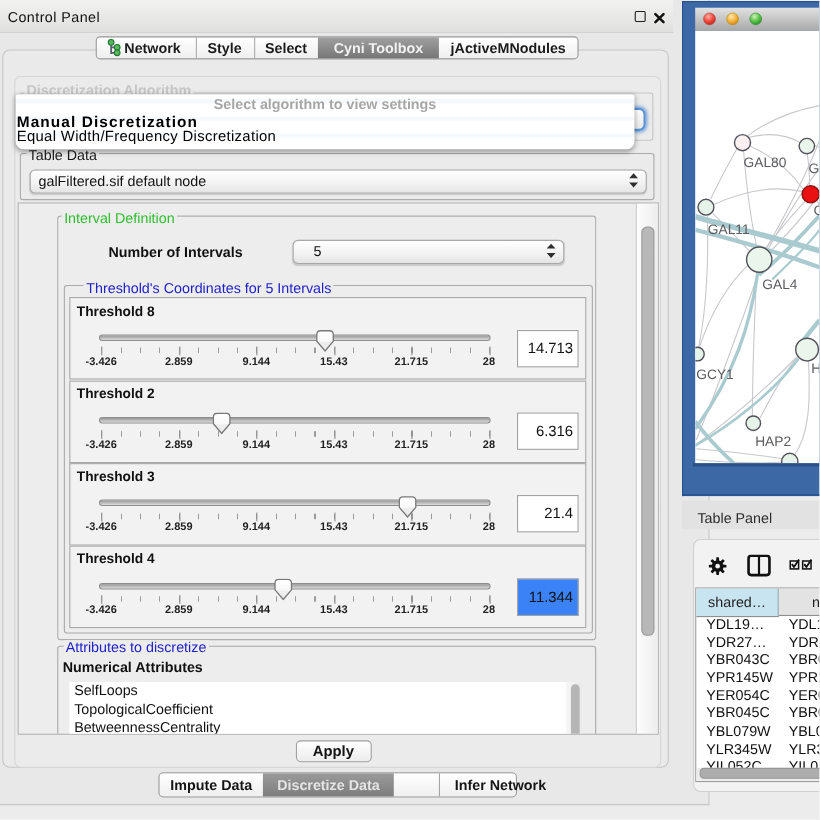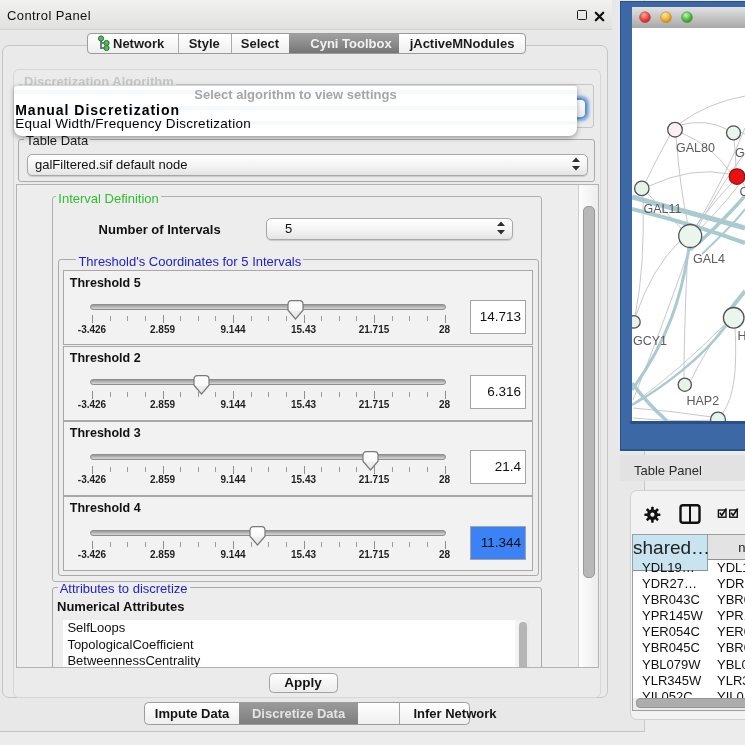--- a/index.html
+++ b/index.html
@@ -31,21 +31,21 @@
     <div class="abs" style="left:201px;top:0;width:110px;height:19px;background:linear-gradient(#a0a0a0,#767676);"></div>
     <svg class="abs" style="left:9px;top:1px;" width="14" height="17" viewBox="0 0 14 17">
       <path d="M4,4 L4,14 M4,8 L9,8 M4,13 L9,13" stroke="#5b6070" stroke-width="1.6" fill="none"></path>
       <circle cx="4" cy="3.5" r="2.6" fill="#57b75c" stroke="#1f7a30" stroke-width="1"></circle>
       <circle cx="9.5" cy="8" r="2.6" fill="#57b75c" stroke="#1f7a30" stroke-width="1"></circle>
       <circle cx="9.5" cy="13" r="2.6" fill="#57b75c" stroke="#1f7a30" stroke-width="1"></circle>
     </svg>
     <div class="abs" style="left:25px;top:0;width:64px;height:19px;line-height:19px;font-size:13px;font-weight:600;color:#1c1c1c;">Network</div>
     <div class="abs" style="left:89.5px;top:0;width:53.5px;height:19px;line-height:19px;text-align:center;font-size:13px;font-weight:600;color:#1c1c1c;">Style</div>
     <div class="abs" style="left:143px;top:0;width:58px;height:19px;line-height:19px;text-align:center;font-size:13px;font-weight:600;color:#1c1c1c;">Select</div>
-    <div class="abs" style="left:201px;top:0;width:124px;height:19px;line-height:19px;text-align:center;font-size:13px;font-weight:600;color:#f2f2f2;">Cyni Toolbox</div>
+    <div class="abs" style="left:201px;top:0;width:110px;height:19px;line-height:19px;text-align:center;font-size:13px;font-weight:600;color:#f2f2f2;">Cyni Toolbox</div>
     <div class="abs" style="left:311px;top:0;width:126px;height:19px;line-height:19px;text-align:center;font-size:13px;font-weight:600;color:#1c1c1c;">jActiveMNodules</div>
   </div>
 
   <div class="abs" style="left:18px;top:84px;width:574px;height:42px;border:1px solid #c6c6c6;border-radius:3px;"></div>
   <div class="grouptitle" style="left:22px;top:75px;color:#c6c6c6;font-weight:bold;background:#ebebeb;">Discretization Algorithm</div>
   <div class="abs" style="left:26.5px;top:97.5px;width:556px;height:17px;border-radius:6px;border:2.5px solid #5d92d4;box-shadow:0 0 3px 1.5px rgba(80,140,215,0.75);background:linear-gradient(#ffffff,#e9e9e9);"></div>
 
   <div class="abs" style="left:18px;top:138.5px;width:575px;height:41.5px;border:1px solid #ababab;border-radius:3px;"></div>
   <div class="grouptitle" style="left:24px;top:133.5px;color:#1a1a1a;background:#ebebeb;">Table Data</div>
   <div class="abs cbox" style="left:26.5px;top:154px;width:559px;height:20px;border-radius:5px;border:1px solid #a8a8a8;background:linear-gradient(#ffffff,#f2f2f2 60%,#e4e4e4);box-shadow:0 1px 1px rgba(0,0,0,0.15);"></div>
@@ -65,21 +65,21 @@
     <div class="abs" style="left:268px;top:36px;font-size:13px;color:#111;">5</div>
     <svg class="abs" style="left:478px;top:36px;" width="12" height="14" viewBox="0 0 12 14">
       <path d="M6,0.5 L10,5 L2,5 Z" fill="#2e2e2e"></path>
           <path d="M6,13.5 L10,9 L2,9 Z" fill="#2e2e2e"></path>
     </svg>
 
     <div class="abs" style="left:40.5px;top:74px;width:479px;height:315px;border:1px solid #a9a9a9;border-radius:3px;"></div>
     <div class="grouptitle" style="left:59.4px;top:69.6px;color:#2121cc;">Threshold's Coordinates for 5 Intervals</div>
 
     <div class="abs" style="left:45.5px;top:85.3px;width:468px;height:73.2px;border:1px solid #a8a8a8;background:#f2f2f2;"></div>
-    <div class="abs" style="left:52.8px;top:90.5px;font-size:12.5px;font-weight:bold;color:#111;">Threshold 5</div>
+    <div class="abs" style="left:52.8px;top:90.5px;font-size:12.5px;font-weight:bold;color:#111;">Threshold 8</div>
     <div class="abs" style="left:73px;top:118.9px;width:354px;height:4px;background:linear-gradient(#989898,#d8d8d8);border:1px solid #8d8d8d;border-radius:3px;"></div>
     <div class="abs" style="left:75px;top:131.3px;width:354px;height:5px;background:repeating-linear-gradient(to right,#9b9b9b 0 1px,transparent 1px 17.625px);"></div>
     <div class="abs" style="left:75px;top:130.3px;width:1px;height:8px;background:#8f8f8f;"></div>
         <div class="abs" style="left:145.5px;top:130.3px;width:1px;height:8px;background:#8f8f8f;"></div>
         <div class="abs" style="left:216px;top:130.3px;width:1px;height:8px;background:#8f8f8f;"></div>
         <div class="abs" style="left:286.5px;top:130.3px;width:1px;height:8px;background:#8f8f8f;"></div>
         <div class="abs" style="left:357px;top:130.3px;width:1px;height:8px;background:#8f8f8f;"></div>
         <div class="abs" style="left:427.5px;top:130.3px;width:1px;height:8px;background:#8f8f8f;"></div>
     <div class="abs" style="left:45px;top:138.5px;width:60px;text-align:center;font-size:10px;font-weight:bold;color:#1f1f1f;">-3.426</div>
         <div class="abs" style="left:115.5px;top:138.5px;width:60px;text-align:center;font-size:10px;font-weight:bold;color:#1f1f1f;">2.859</div>
@@ -328,21 +328,21 @@
   <line x1="46" y1="1.2" x2="46" y2="18.8" stroke="#111" stroke-width="2"></line>
   <g stroke="#111" fill="none">
     <rect x="74.4" y="6" width="7.6" height="7.2" stroke-width="1.4"></rect>
     <path d="M75.8,8.8 L77.8,11.4 L82.4,4.6" stroke-width="1.7"></path>
     <rect x="85.7" y="6" width="7.6" height="7.2" stroke-width="1.4"></rect>
     <path d="M87.1,8.8 L89.1,11.4 L93.7,4.6" stroke-width="1.7"></path>
   </g>
 </svg>
 
 <div class="abs" style="left:632px;top:533.5px;width:113px;height:175.5px;border:1px solid #9e9e9e;background:#ffffff;overflow:hidden;">
-  <div class="abs" style="left:0;top:0;width:75.2px;height:36px;background:#c8e4f0;border-right:1px solid #8aa0ac;border-bottom:1px solid #8f8f8f;box-sizing:border-box;text-align:center;line-height:25px;font-size:19px;color:#222;">shared…</div>
+  <div class="abs" style="left:0;top:0;width:75.2px;height:26px;background:#c8e4f0;border-right:1px solid #8aa0ac;border-bottom:1px solid #8f8f8f;box-sizing:border-box;text-align:center;line-height:25px;font-size:13px;color:#222;">shared…</div>
   <div class="abs" style="left:75.2px;top:0;width:38px;height:25px;background:#e3e3e3;border-bottom:1px solid #8f8f8f;box-sizing:border-box;line-height:25px;font-size:13px;color:#222;padding-left:30px;">n</div>
   <div class="abs" style="left:9px;top:25.5px;font-size:13px;color:#111;line-height:16.1px;">YDL19…<br>YDR27…<br>YBR043C<br>YPR145W<br>YER054C<br>YBR045C<br>YBL079W<br>YLR345W<br>YIL052C</div>
   <div class="abs" style="left:84px;top:25.5px;font-size:13px;color:#111;line-height:16.1px;">YDL1<br>YDR2<br>YBR0<br>YPR1<br>YER0<br>YBR0<br>YBL0<br>YLR3<br>YIL0</div>
   <div class="abs" style="left:0;top:163px;width:113px;height:12.5px;background:#ececec;"></div>
   <div class="abs" style="left:2.5px;top:163.5px;width:115px;height:7.6px;border-radius:4px;background:#adadad;border:1px solid #969696;"></div>
 </div>
 
 </div>
 
 </body></html>

